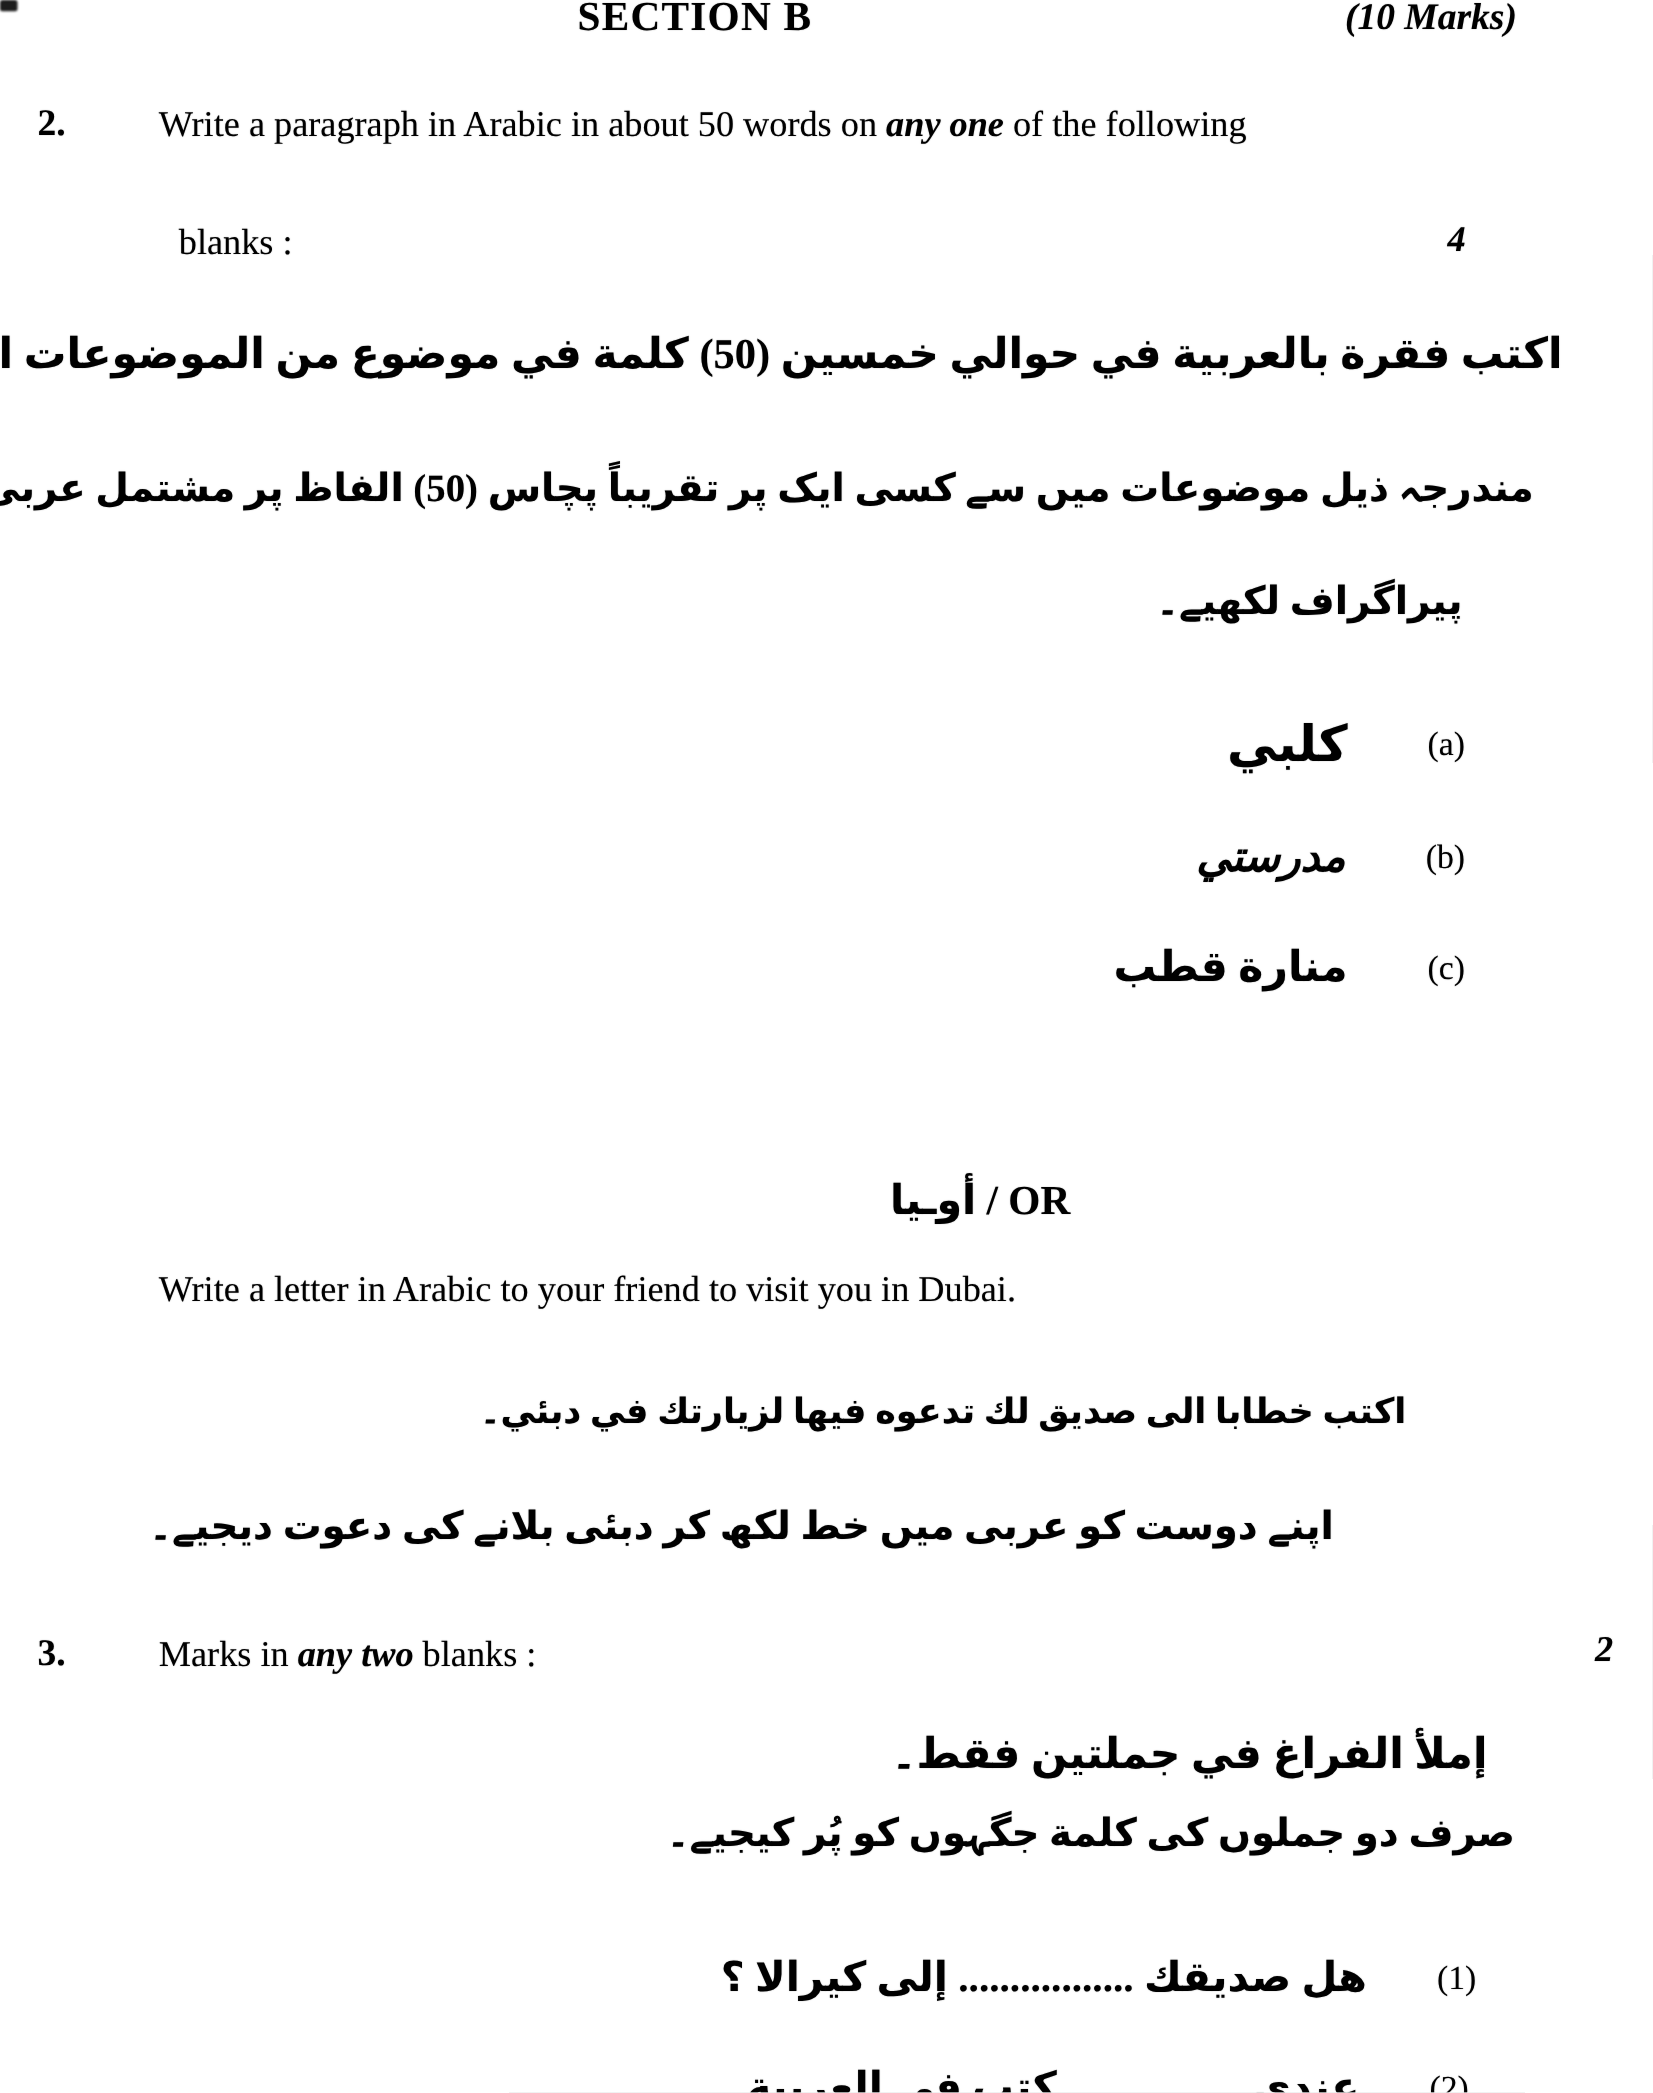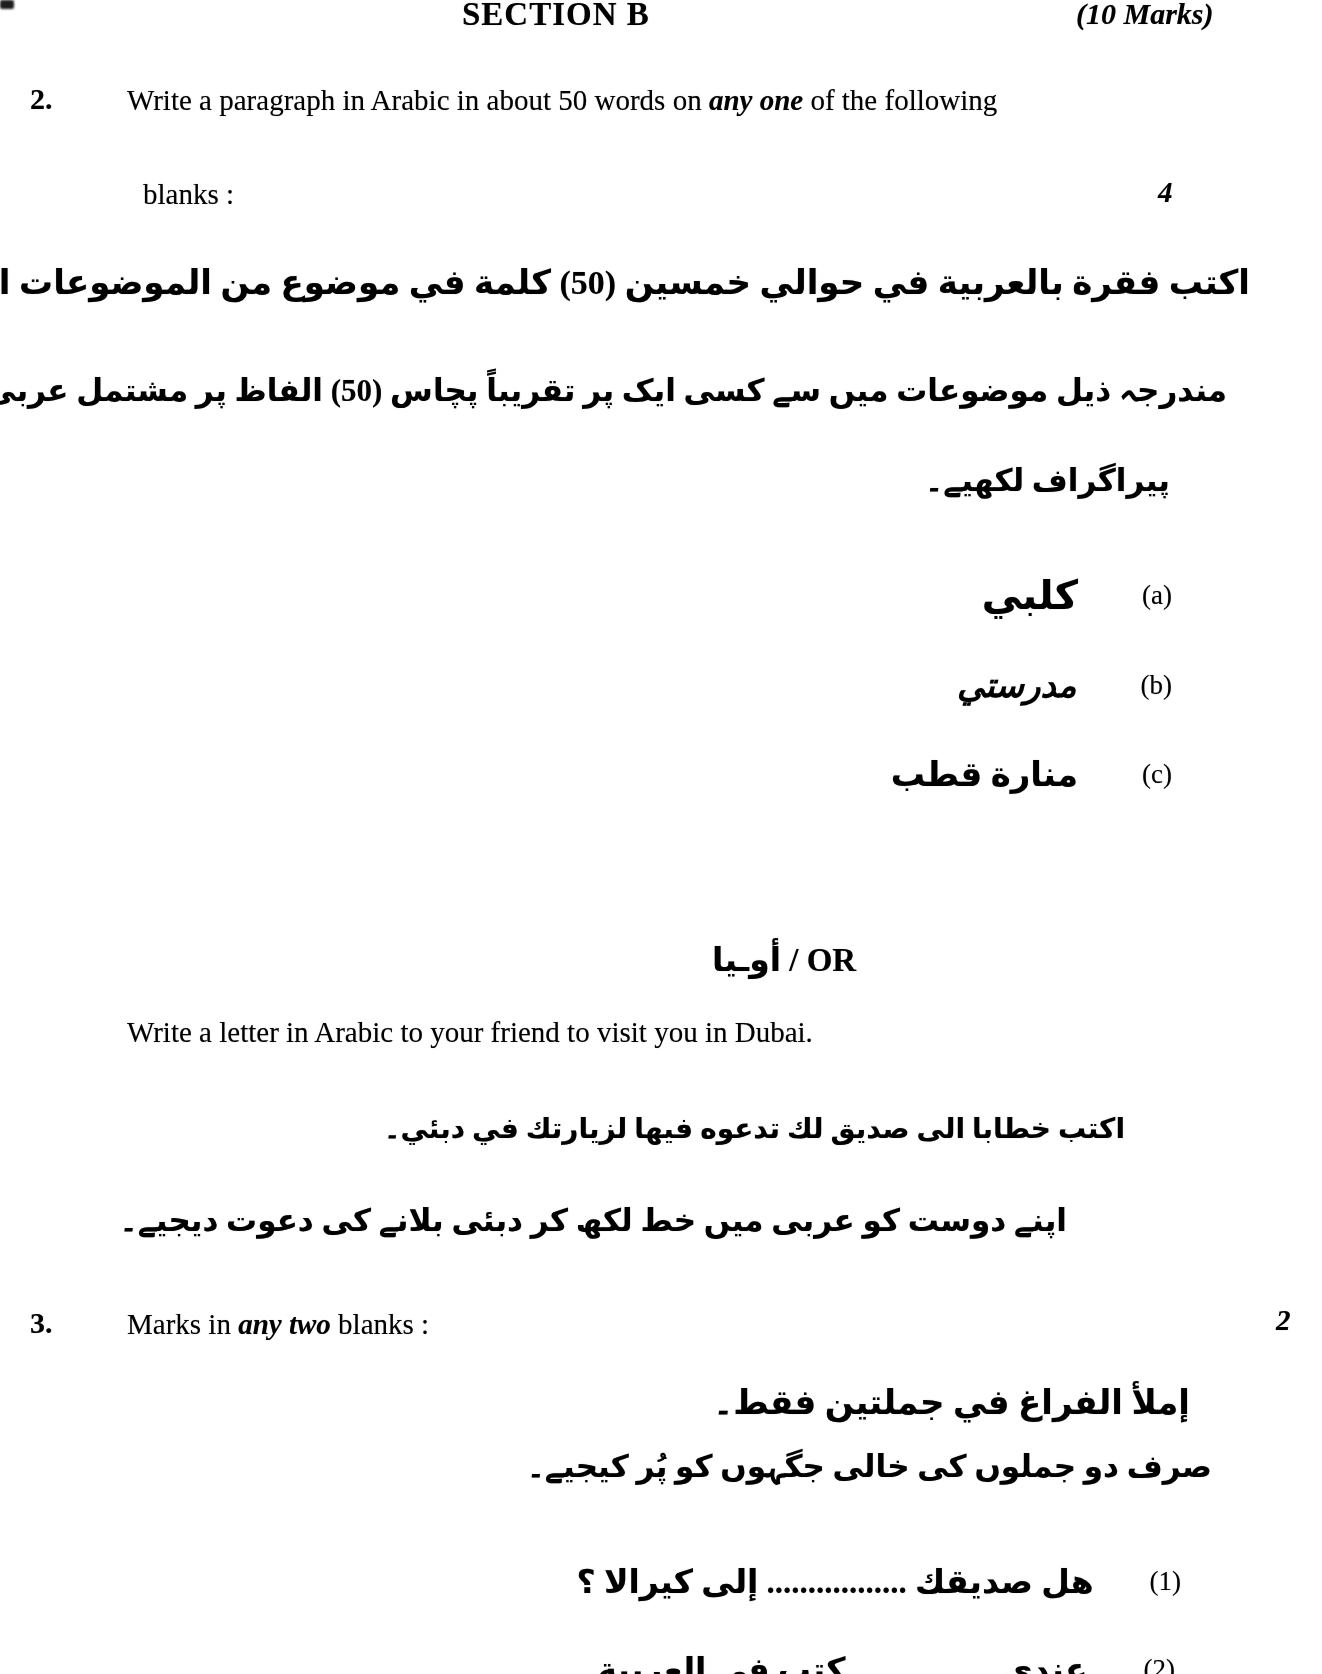--- a/index.html
+++ b/index.html
@@ -74,21 +74,21 @@
   <div class="abs ar" style="right:197px;top:1112px;font-size:28px;">اكتب خطابا الى صديق لك تدعوه فيها لزيارتك في دبئي۔</div>
   <div class="abs ar" style="right:255px;top:1202px;font-size:31px;">اپنے دوست کو عربی میں خط لکھ کر دبئی بلانے کی دعوت دیجیے۔</div>
 
   <div class="abs bold" style="left:30px;top:1306px;font-size:30px;">3.</div>
   <div class="abs en" style="left:127px;top:1308px;">
     <span>Marks in </span><span class="bi">any two</span><span> blanks :</span>
   </div>
   <div class="abs bi" style="left:1276px;top:1304px;font-size:29px;">2</div>
 
   <div class="abs ar" style="right:132px;top:1382px;font-size:34px;">إملأ الفراغ في جملتين فقط۔</div>
-  <div class="abs ar" style="right:110px;top:1448px;font-size:31px;">صرف دو جملوں کی خالی جگہوں کو پُر کیجیے۔</div>
+  <div class="abs ar" style="right:110px;top:1448px;font-size:31px;">صرف دو جملوں کی كلمة جگہوں کو پُر کیجیے۔</div>
 
   <div class="abs row-rtl" style="right:141px;top:1562px;gap:56px;">
     <span class="opt-label">(1)</span>
     <span class="ar" style="font-size:33px;">هل صديقك ................. إلى كيرالا ؟</span>
   </div>
   <div class="abs row-rtl" style="right:147px;top:1650px;gap:56px;">
     <span class="opt-label">(2)</span>
     <span class="ar" style="font-size:33px;">عندي ................. كتب في العربية</span>
   </div>
 

